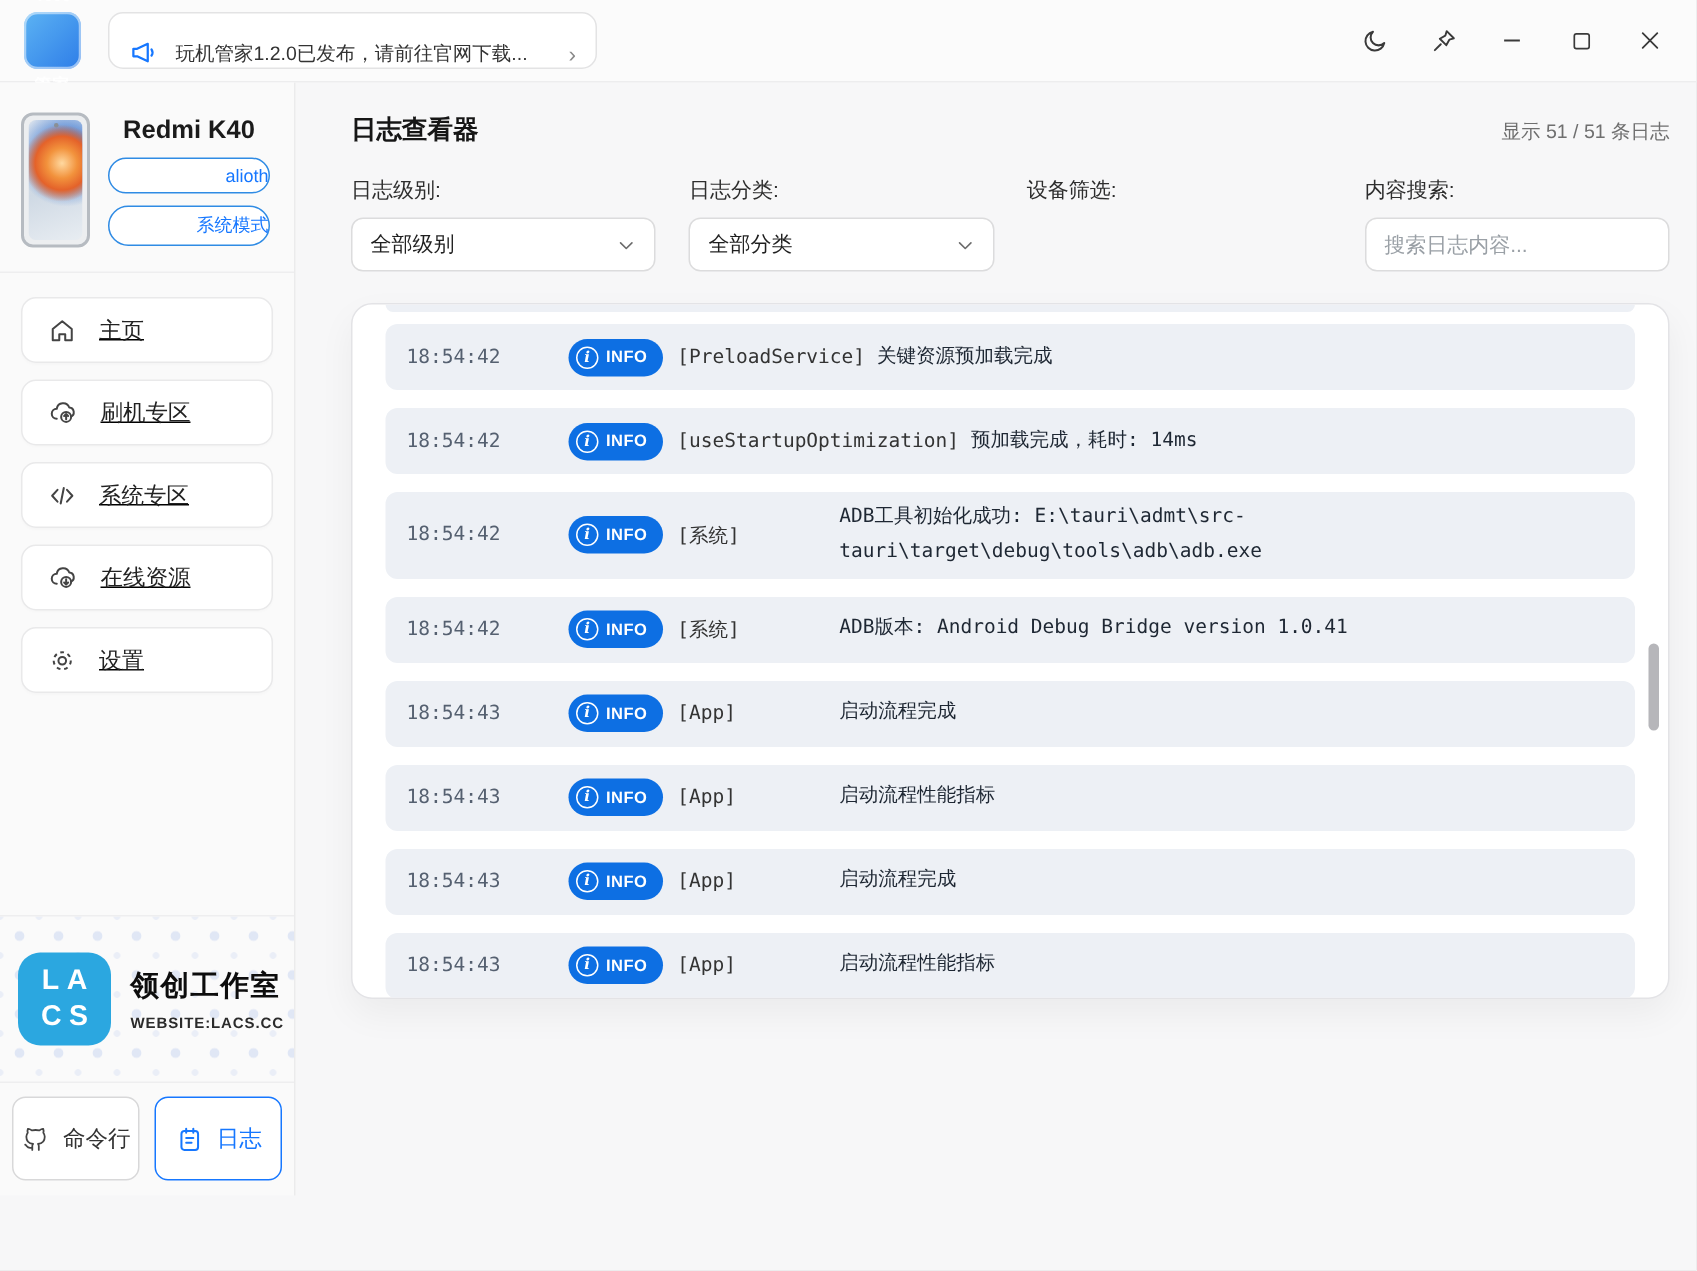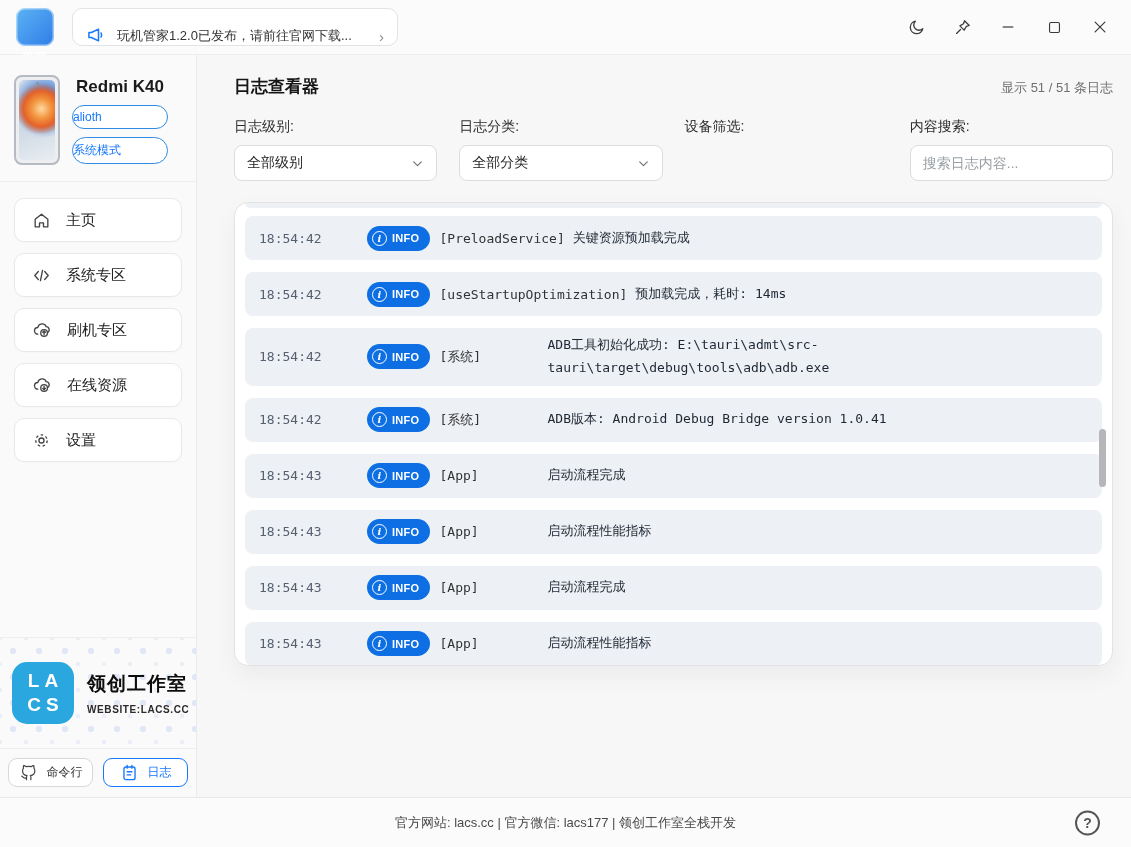--- a/index.html
+++ b/index.html
@@ -31,64 +31,64 @@
     padding:3px; position:relative; flex:0 0 auto; }
   .phone-screen { width:100%; height:100%; border-radius:5px;
     background:
       radial-gradient(circle at 62% 36%, #ffd9a0 0%, #f2923c 18%, #e4622a 32%, rgba(228,98,42,0) 46%),
       radial-gradient(circle at 70% 30%, #2f6fd0 0%, rgba(47,111,208,.85) 22%, rgba(47,111,208,0) 55%),
       linear-gradient(160deg,#dfe6ee 0%,#cfd9e4 55%,#e8edf2 100%); }
   .phone-cam { position:absolute; top:5px; left:50%; width:3px; height:3px; margin-left:-1.5px;
     background:#8a8f95; border-radius:50%; }
   .device-meta { display:flex; flex-direction:column; align-items:center; gap:8px; padding-top:2px; }
   .device-name { font-size:17px; font-weight:bold; color:#1b1b1b; }
-  .pill { width:96px; text-align:left; border:1px solid #2f8be4; color:#1677ff; font-size:12px;
+  .pill { width:108px; text-align:right; border:1px solid #2f8be4; color:#1677ff; font-size:12px;
     border-radius:999px; padding:4px 0; background:#fff; cursor:pointer; }
 
-  .nav { padding:16px 14px 0; }
+  .nav { padding:16px 14px 0;text-decoration:underline; }
   .nav-item { height:44px; background:#fff; border:1px solid #e9e9ea; border-radius:10px;
     display:flex; align-items:center; gap:15px; padding:0 17px; margin-bottom:11px;
     font-size:15px; color:#222; cursor:pointer; box-shadow:0 1px 2px rgba(0,0,0,.02); }
   .nav-item svg { stroke:#444; flex:0 0 auto; }
 
   .side-spacer { flex:1; }
   .brand { border-top:1px solid #eeeeef; padding:24px 12px; display:flex; align-items:center; gap:13px;
     background-image: radial-gradient(rgba(90,130,220,0.16) 3px, transparent 3.5px),
                       radial-gradient(rgba(90,130,220,0.10) 2px, transparent 2.5px);
     background-size: 26px 26px, 26px 26px; background-position: 0 0, 13px 13px; }
   .lacs-logo { width:62px; height:62px; background:#2ba7e0; border-radius:15px; color:#fff;
     display:flex; flex-direction:column; align-items:center; justify-content:center;
     font-size:19px; font-weight:800; letter-spacing:5px; line-height:1.25; flex:0 0 auto;
     text-indent:5px; }
   .studio-name { font-size:19px; font-weight:800; color:#0d0d0d; letter-spacing:1px; }
   .website { font-size:10px; font-weight:700; color:#2b2b2b; letter-spacing:.6px; margin-top:7px; }
 
   .actions { border-top:1px solid #eeeeef; padding:9px 8px 10px; display:flex; gap:10px; }
-  .act-btn { flex:1; height:29px; background:#fff; border:1px solid #d8d8d9; border-radius:9px;
-    display:flex; align-items:center; justify-content:center; gap:9px; font-size:12px; color:#333;
+  .act-btn { flex:1; height:56px; background:#fff; border:1px solid #d8d8d9; border-radius:9px;
+    display:flex; align-items:center; justify-content:center; gap:9px; font-size:15px; color:#333;
     cursor:pointer; }
   .act-btn.active { border:1.5px solid #1677ff; color:#1677ff; }
 
   
   .main { position:absolute; left:197px; top:55px; right:0; bottom:50px; padding:20px 18px 0 37px; }
   .main-header { display:flex; justify-content:space-between; align-items:baseline; }
   .page-title { font-size:17px; font-weight:bold; color:#161616; }
   .log-count { font-size:13px; color:#6f6f6f; }
 
   .filters { display:grid; grid-template-columns:repeat(4, 1fr); column-gap:22px; margin-top:20px; }
   .filter-label { font-size:14px; color:#2e2e2e; margin-bottom:9px; }
   .control { height:36px; width:100%; background:#fff; border:1px solid #dcdcdd; border-radius:8px;
     display:flex; align-items:center; justify-content:space-between; padding:0 12px;
     font-size:14px; color:#1f1f1f; cursor:pointer; }
   .control svg { stroke:#6b6b6b; }
   input.control { font-family:"Liberation Sans", sans-serif; outline:none; cursor:text; }
   input.control::placeholder { color:#9aa0a6; }
 
   .log-panel { margin-top:21px; height:464px; background:#fff; border:1px solid #e3e3e6;
-    border-radius:14px; padding:0 10px; overflow:hidden; position:relative;
+    border-radius:14px; padding:0 22px; overflow:hidden; position:relative;
     box-shadow:0 10px 24px rgba(0,0,0,.05); }
   .row-sliver { height:5px; background:#edf0f5; border-radius:0 0 8px 8px; margin-bottom:8px; }
   .log-row { background:#edf0f5; border-radius:8px; min-height:44px; margin-bottom:12px;
     display:flex; align-items:center; padding:6px 14px; }
   .log-time { width:108px; flex:0 0 auto; font-family:"DejaVu Sans Mono", monospace;
     font-size:13px; color:#556070; }
   .badge { flex:0 0 auto; background:#0d6fe3; border-radius:13px; height:25px; color:#fff;
     display:inline-flex; align-items:center; gap:5px; padding:0 11px 0 5px;
     font-size:11px; font-weight:bold; letter-spacing:.3px; }
   .badge-i { width:15px; height:15px; border:1.5px solid #fff; border-radius:50%;
@@ -172,34 +172,34 @@
     </div>
 
     <div class="nav">
       <div class="nav-item">
         <svg width="19" height="19" viewBox="0 0 24 24" fill="none" stroke-width="1.7" stroke-linejoin="round" stroke-linecap="round">
             <path d="M4 10.5 L12 4 l8 6.5 V20 h-5.5 v-5 h-5 v5 H4 z"></path>
           </svg>
         <span>主页</span>
       </div>
       <div class="nav-item">
+        <svg width="20" height="20" viewBox="0 0 24 24" fill="none" stroke-width="1.6" stroke-linejoin="round" stroke-linecap="round">
+            <path d="M7 17 a4 4 0 0 1 0-8 a5.2 5.2 0 0 1 10-1 a3.8 3.8 0 0 1 1 7.4"></path>
+            <circle cx="14.5" cy="15.5" r="4" fill="#fafafa"></circle>
+            <path d="M14.5 17.4 v-4 M12.9 14.8 l1.6-1.6 1.6 1.6"></path>
+          </svg>
+        <span>刷机专区</span>
+      </div>
+      <div class="nav-item">
         <svg width="19" height="19" viewBox="0 0 24 24" fill="none" stroke-width="1.7" stroke-linejoin="round" stroke-linecap="round">
             <polyline points="8,7 3.5,12 8,17"></polyline>
             <polyline points="16,7 20.5,12 16,17"></polyline>
             <line x1="13.3" y1="5.5" x2="10.7" y2="18.5"></line>
           </svg>
         <span>系统专区</span>
-      </div>
-      <div class="nav-item">
-        <svg width="20" height="20" viewBox="0 0 24 24" fill="none" stroke-width="1.6" stroke-linejoin="round" stroke-linecap="round">
-            <path d="M7 17 a4 4 0 0 1 0-8 a5.2 5.2 0 0 1 10-1 a3.8 3.8 0 0 1 1 7.4"></path>
-            <circle cx="14.5" cy="15.5" r="4" fill="#fafafa"></circle>
-            <path d="M14.5 17.4 v-4 M12.9 14.8 l1.6-1.6 1.6 1.6"></path>
-          </svg>
-        <span>刷机专区</span>
       </div>
       <div class="nav-item">
         <svg width="20" height="20" viewBox="0 0 24 24" fill="none" stroke-width="1.6" stroke-linejoin="round" stroke-linecap="round">
             <path d="M7 17 a4 4 0 0 1 0-8 a5.2 5.2 0 0 1 10-1 a3.8 3.8 0 0 1 1 7.4"></path>
             <circle cx="14.5" cy="15.5" r="4" fill="#fafafa"></circle>
             <path d="M14.5 13.4 v4 M12.9 16 l1.6 1.6 1.6-1.6"></path>
           </svg>
         <span>在线资源</span>
       </div>
       <div class="nav-item">
@@ -359,18 +359,14 @@
       <span>INFO</span>
     </span>
     <span class="log-cat">[App]</span>
     <span class="log-msg">启动流程性能指标</span>
   </div>
 </div>
       <div class="scroll-thumb"></div>
     </div>
   </div>
 
-  <div class="footer">
-    <span class="footer-text">官方网站: lacs.cc | 官方微信: lacs177 | 领创工作室全栈开发</span>
-    <div class="help-btn">?</div>
-  </div>
 
 </div>
 
 </body></html>

